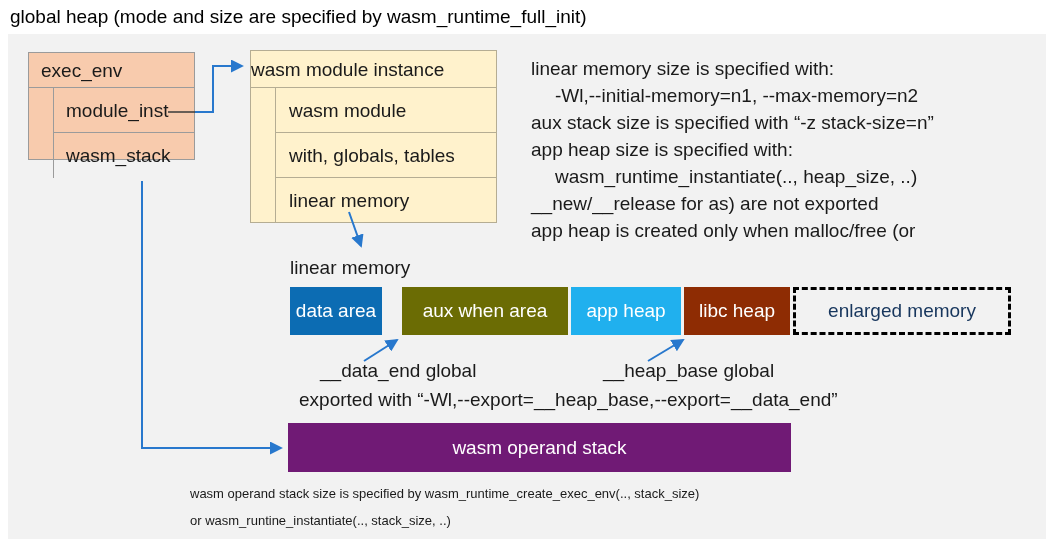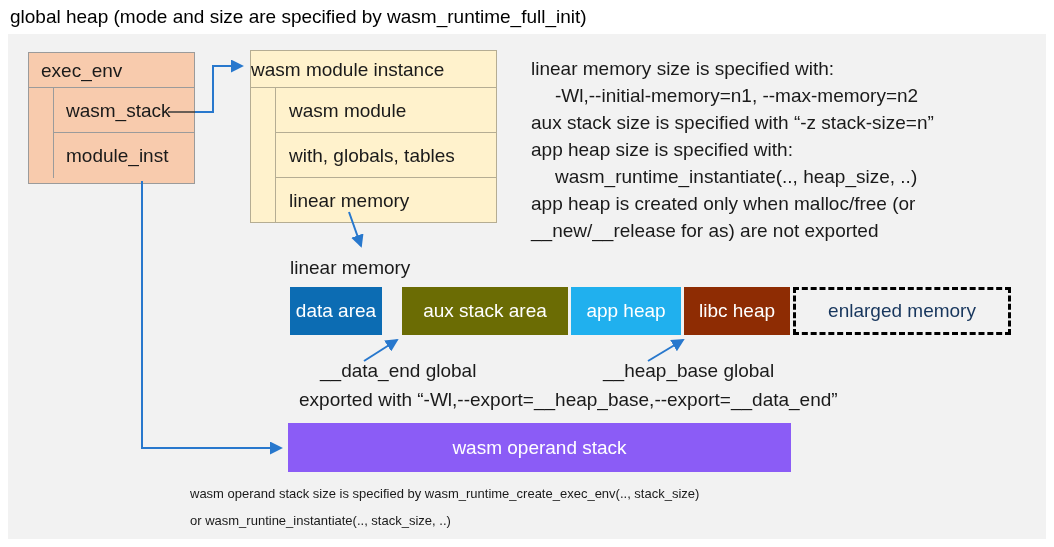--- a/index.html
+++ b/index.html
@@ -5,21 +5,21 @@
   * { margin:0; padding:0; box-sizing:border-box; }
   html,body { background:#ffffff; }
   body {
     width:1054px; height:547px; position:relative; overflow:hidden;
     font-family:"Liberation Sans", sans-serif; color:#1a1a1a;
   }
   .title { position:absolute; left:10px; top:6px; font-size:19px; color:#000; white-space:nowrap; }
   .panel { position:absolute; left:8px; top:34px; width:1038px; height:505px; background:#f2f2f2; }
 
   
-  .exec-env { position:absolute; left:28px; top:52px; width:167px; height:132px;
+  .exec-env { position:absolute; left:28px; top:52px; width:167px; height:108px;
               background:#f8cbad; border:1px solid #9b9b9b; font-size:19px; }
   .exec-env .box-title { height:35px; line-height:35px; padding-left:12px; border-bottom:1px solid #9b9b9b; }
   .exec-env .sub { margin-left:24px; height:45px; line-height:45px; padding-left:12px;
                    border-left:1px solid #9b9b9b; border-bottom:1px solid #9b9b9b; }
   .exec-env .sub:last-child { border-bottom:none; }
 
   
   .mod-inst { position:absolute; left:250px; top:50px; width:247px; height:173px;
               background:#fff2cc; border:1px solid #b5ad93; font-size:19px; }
   .mod-inst .box-title { height:37px; line-height:37px; border-bottom:1px solid #b5ad93; }
@@ -41,57 +41,57 @@
   .seg-libc { left:684px; width:106px; background:#8e2c03; }
   .seg-enlarged { left:793px; width:218px; background:transparent; border:3px dashed #000;
                   color:#17365d; line-height:42px; }
 
   .lbl-data-end  { position:absolute; left:320px; top:360px; font-size:19px; }
   .lbl-heap-base { position:absolute; left:603px; top:360px; font-size:19px; }
   .lbl-export    { position:absolute; left:299px; top:389px; font-size:19px; white-space:nowrap; }
 
   
   .operand-bar { position:absolute; left:288px; top:423px; width:503px; height:49px;
-                 background:#8b5cf6; color:#fff; font-size:19px; line-height:49px; text-align:center; }
+                 background:#701a75; color:#fff; font-size:19px; line-height:49px; text-align:center; }
   .notes-bottom { position:absolute; left:190px; top:480px; font-size:13px; line-height:27px; white-space:nowrap; }
 
   svg.overlay { position:absolute; left:0; top:0; width:1054px; height:547px; pointer-events:none; }
 </style>
 </head>
 <body>
 
 <div class="title">global heap (mode and size are specified by wasm_runtime_full_init)</div>
 <div class="panel"></div>
 
 <div class="exec-env">
   <div class="box-title">exec_env</div>
+  <div class="sub">module_inst</div>
   <div class="sub">wasm_stack</div>
-  <div class="sub">module_inst</div>
 </div>
 
 <div class="mod-inst">
   <div class="box-title">wasm module instance</div>
   <div class="sub">wasm module</div>
   <div class="sub">with, globals, tables</div>
   <div class="sub">linear memory</div>
 </div>
 
 <div class="notes-right">
   <div>linear memory size is specified with:</div>
   <div class="indent">-Wl,--initial-memory=n1, --max-memory=n2</div>
   <div>aux stack size is specified with “-z stack-size=n”</div>
   <div>app heap size is specified with:</div>
   <div class="indent">wasm_runtime_instantiate(.., heap_size, ..)</div>
+  <div>__new/__release for as) are not exported</div>
   <div>app heap is created only when malloc/free (or</div>
-  <div>__new/__release for as) are not exported</div>
 </div>
 
 <div class="lm-label">linear memory</div>
 <div class="seg seg-data">data area</div>
-<div class="seg seg-aux">aux stack area</div>
+<div class="seg seg-aux">aux when area</div>
 <div class="seg seg-app">app heap</div>
 <div class="seg seg-libc">libc heap</div>
 <div class="seg seg-enlarged">enlarged memory</div>
 
 <div class="lbl-data-end">__data_end global</div>
 <div class="lbl-heap-base">__heap_base global</div>
 <div class="lbl-export">exported with “-Wl,--export=__heap_base,--export=__data_end”</div>
 
 <div class="operand-bar">wasm operand stack</div>
 <div class="notes-bottom">

